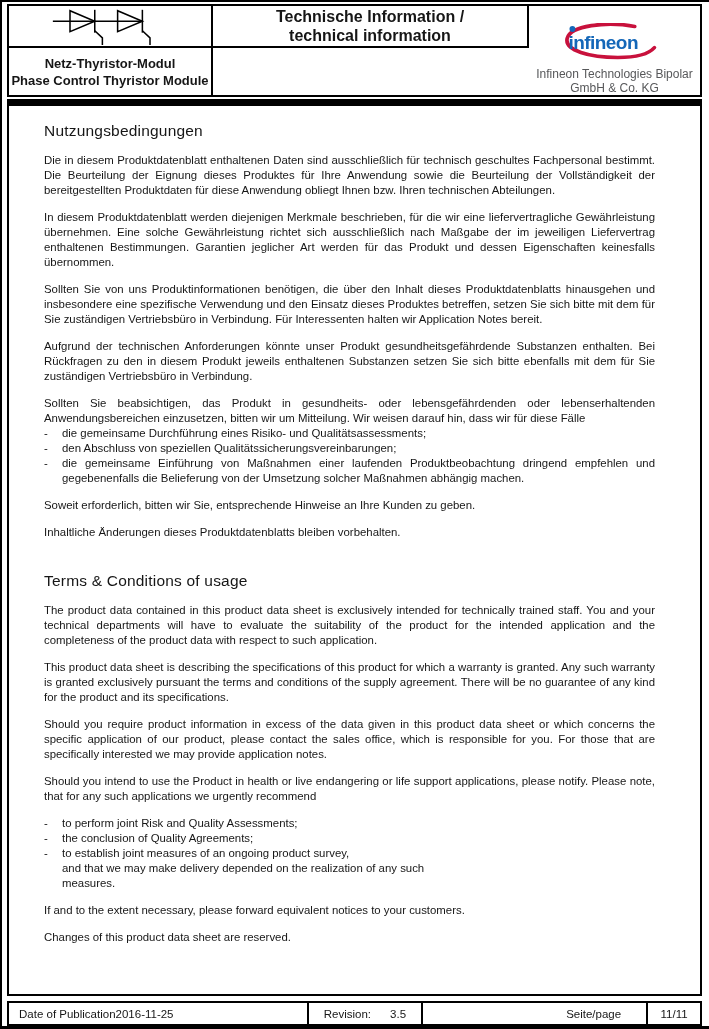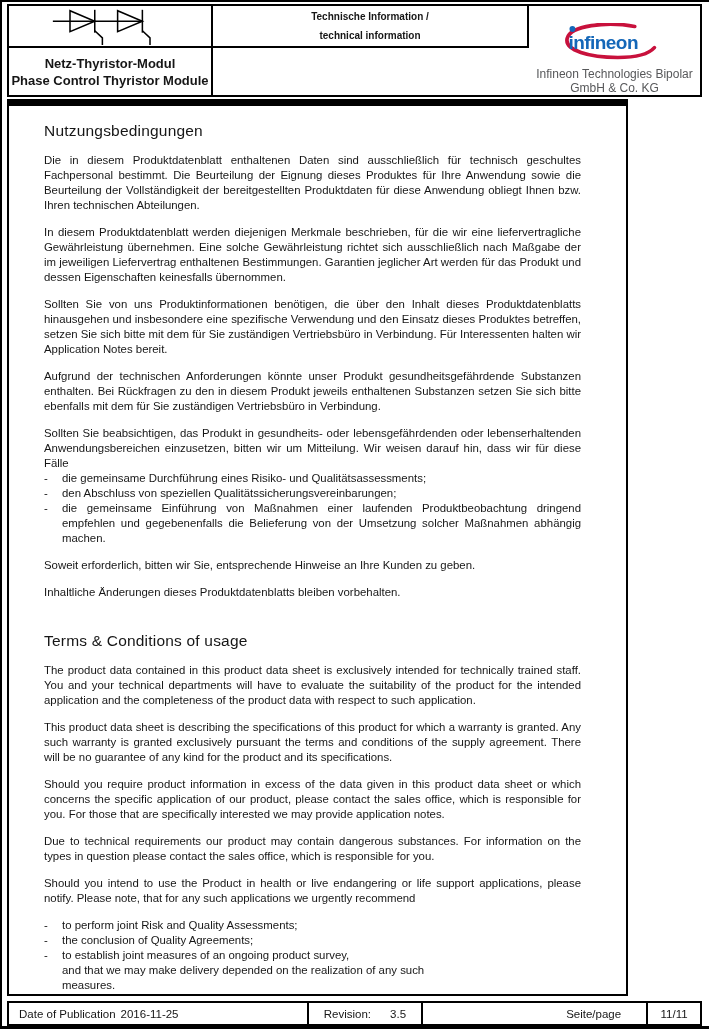--- a/index.html
+++ b/index.html
@@ -20,29 +20,29 @@
     position:absolute;left:7px;top:4px;width:695px;height:93px;
     border:2px solid #000;display:grid;
     grid-template-columns:204px 316px 1fr;
     grid-template-rows:42px 1fr;
     grid-template-areas:"sym doc logo" "mod part logo";
     background:#fff;
   }
   .h-cell{display:flex;flex-direction:column;align-items:center;justify-content:center;}
   .cell-sym{grid-area:sym;border-right:2px solid #000;border-bottom:2px solid #000;}
   .cell-doc{grid-area:doc;border-right:2px solid #000;border-bottom:2px solid #000;
-    font-weight:bold;font-size:10px;line-height:19px;text-align:left;}
+    font-weight:bold;font-size:16px;line-height:19px;text-align:left;}
   .cell-logo{grid-area:logo;padding-top:17px;}
   .cell-mod{grid-area:mod;border-right:2px solid #000;font-weight:bold;font-size:13px;line-height:17px;text-align:center;}
   .cell-part{grid-area:part;border-right:2px solid #000;font-weight:bold;font-size:24px;letter-spacing:.5px;}
   .company{margin-top:6px;text-align:center;font-size:12px;line-height:14px;color:#57585a;}
 
   
   .bodyframe{
-    position:absolute;left:7px;top:99px;width:621px;height:897px;
+    position:absolute;left:7px;top:99px;width:695px;height:897px;
     border:2px solid #000;border-top:7px solid #000;
     padding:12px 45px 0 35px;overflow:hidden;
   }
   .sec-heading{font-size:15.5px;font-weight:400;letter-spacing:.2px;margin:4px 0 13px 0;}
   .sec-heading.en{margin-top:32px;}
   .bodyframe p{font-size:11.4px;line-height:15px;text-align:justify;margin:0 0 12px 0;}
   .bodyframe p.intro{margin-bottom:0;}
   .bullets{margin:0 0 12px 0;}
   .bullets.spaced{margin-top:12px;}
   .bullet{display:flex;font-size:11.4px;line-height:15px;}
@@ -50,21 +50,21 @@
   .bullet .btext{flex:1;text-align:justify;}
   .bullet .btext.prewrap{white-space:pre-line;text-align:left;}
 
   
   .footer{
     position:absolute;left:7px;top:1001px;width:695px;height:26px;
     border:2px solid #000;border-bottom:3px solid #000;
     display:flex;align-items:stretch;font-size:11.5px;background:#fff;
   }
   .f-cell{display:flex;align-items:center;}
-  .f-pub{width:43.4%;border-right:2px solid #000;padding-left:10px;gap:5px;}
+  .f-pub{width:43.4%;border-right:2px solid #000;padding-left:10px;}
   .f-rev{width:16.5%;border-right:2px solid #000;justify-content:center;gap:19px;}
   .f-pagelabel{width:32.6%;border-right:2px solid #000;justify-content:flex-end;padding-right:25px;}
   .f-pagenum{flex:1;justify-content:center;}
 </style>
 </head>
 <body>
 
 <div class="page">
   <div class="edge edge-left"></div>
   <div class="edge edge-top"></div>
@@ -133,40 +133,40 @@
     </div>
 
     <p>Soweit erforderlich, bitten wir Sie, entsprechende Hinweise an Ihre Kunden zu geben.</p>
     <p>Inhaltliche Änderungen dieses Produktdatenblatts bleiben vorbehalten.</p>
 
     <div class="sec-heading en">Terms &amp; Conditions of usage</div>
 
     <p>The product data contained in this product data sheet is exclusively intended for technically trained staff. You and your technical departments will have to evaluate the suitability of the product for the intended application and the completeness of the product data with respect to such application.</p>
     <p>This product data sheet is describing the specifications of this product for which a warranty is granted. Any such warranty is granted exclusively pursuant the terms and conditions of the supply agreement. There will be no guarantee of any kind for the product and its specifications.</p>
     <p>Should you require product information in excess of the data given in this product data sheet or which concerns the specific application of our product, please contact the sales office, which is responsible for you. For those that are specifically interested we may provide application notes.</p>
-    <p>Due to technical requirements our product may contain dangerous substances. For information on the types in question please contact the sales office, which is responsible for you.</p>
     <p class="intro">Should you intend to use the Product in health or live endangering or life support applications, please notify.  Please note, that for any such applications we urgently recommend</p>
 
     <div class="bullets spaced">
       <div class="bullet">
         <span class="dash">-</span>
         <span class="btext">to perform joint Risk and Quality Assessments;</span>
       </div>
       <div class="bullet">
         <span class="dash">-</span>
         <span class="btext">the conclusion of Quality Agreements;</span>
       </div>
       <div class="bullet">
         <span class="dash">-</span>
         <span class="btext prewrap">to establish joint measures of an ongoing product survey,
 and that we may make delivery depended on the realization of any such
 measures.</span>
       </div>
     </div>
 
+    <p>If and to the extent necessary, please forward equivalent notices to your customers.</p>
     <p>Changes of this product data sheet are reserved.</p>
   </div>
 
   <div class="footer">
     <div class="f-cell f-pub">
       <span>Date of Publication</span>
       <span>2016-11-25</span>
     </div>
     <div class="f-cell f-rev">
       <span>Revision:</span>

